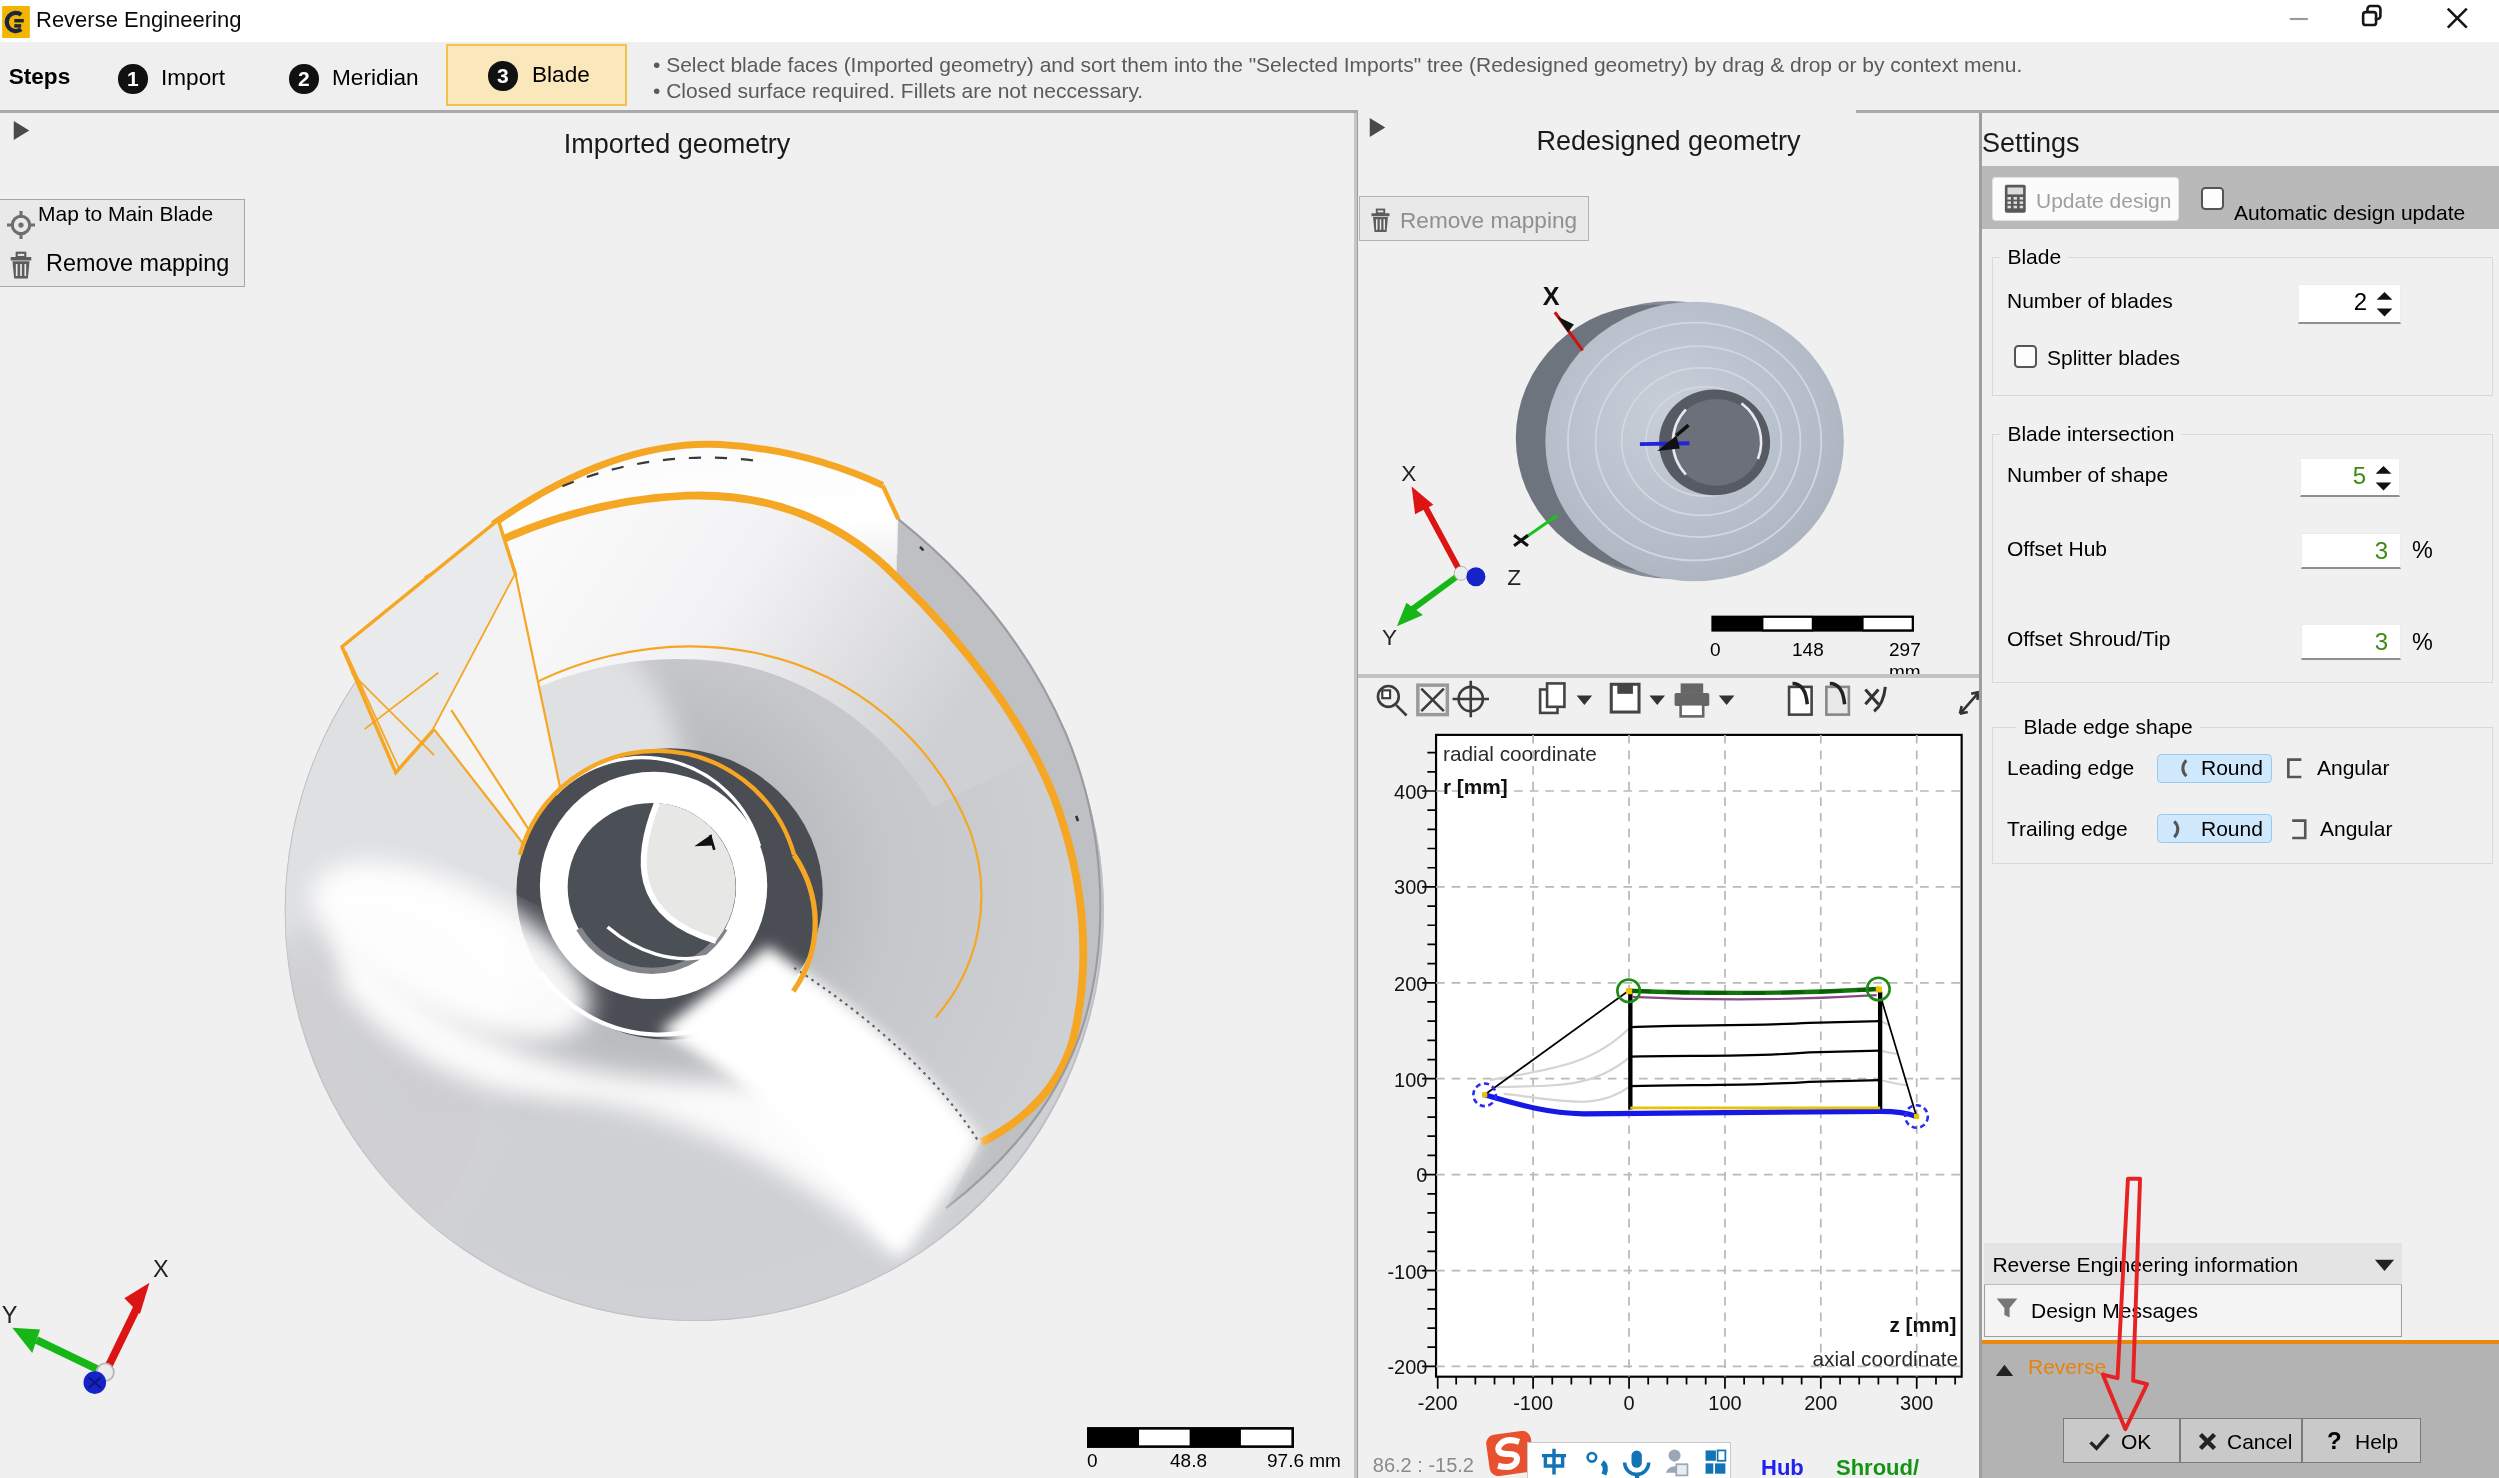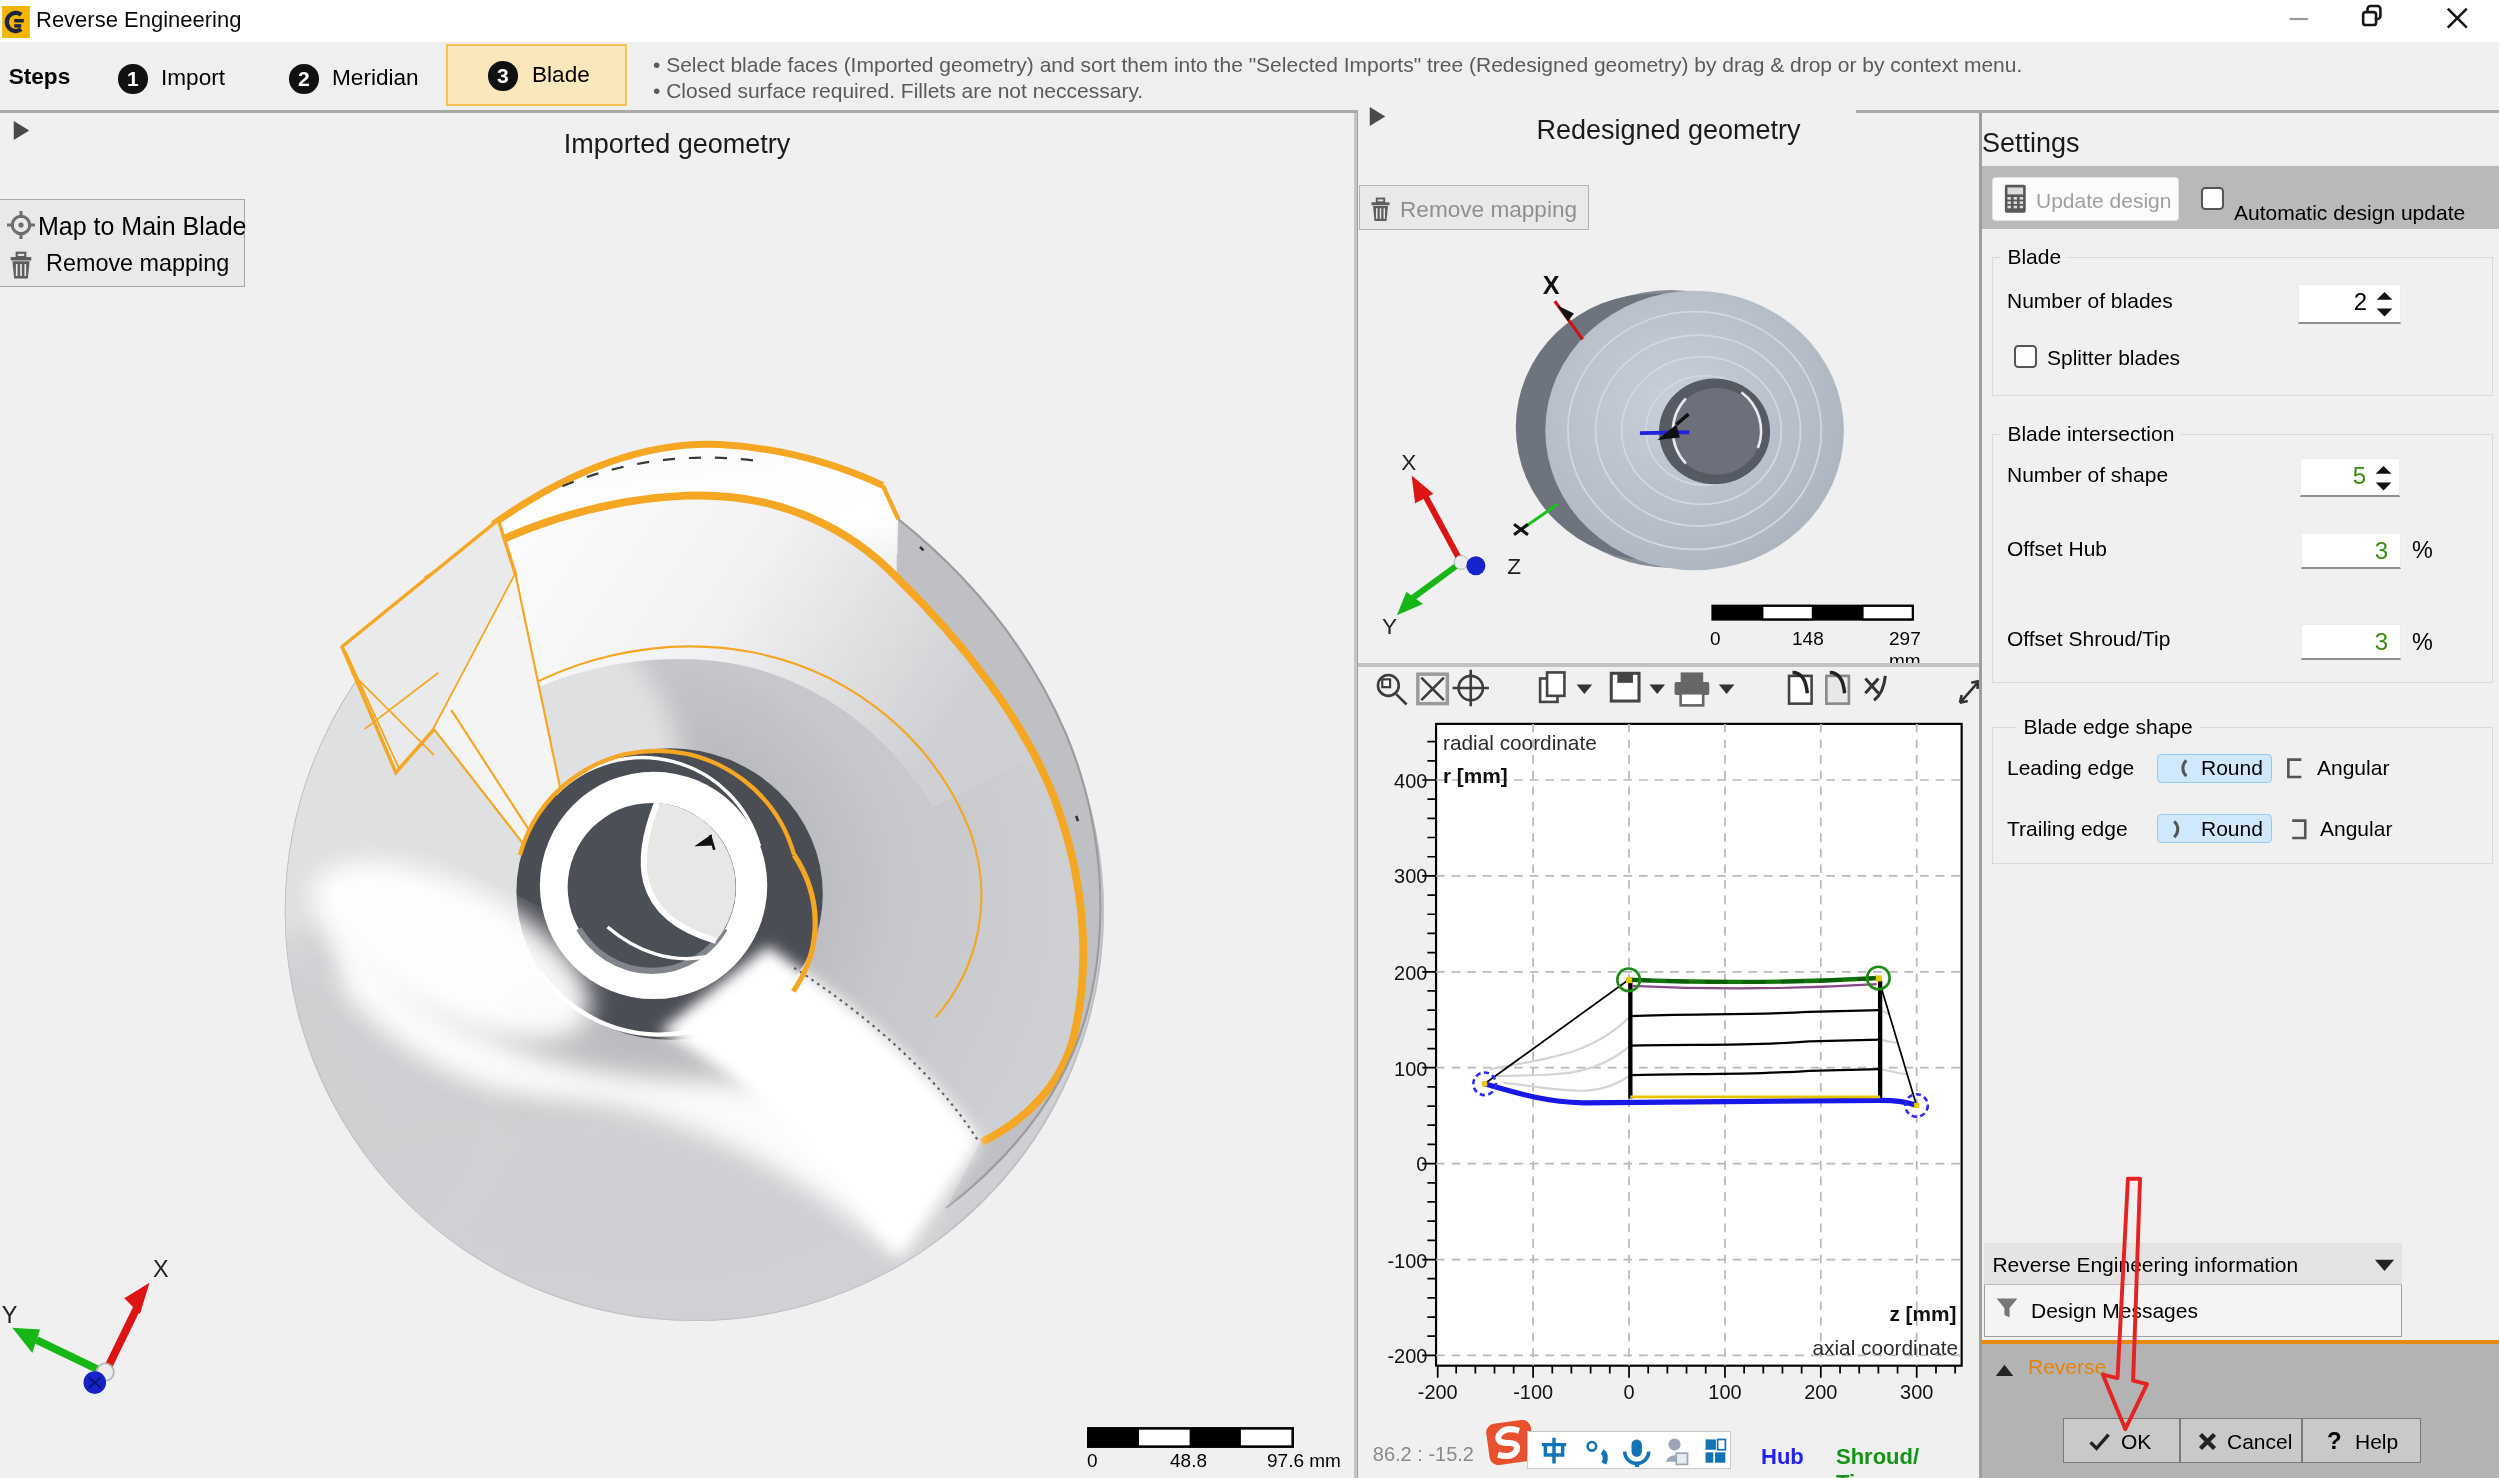--- a/index.html
+++ b/index.html
@@ -4,21 +4,21 @@
 <style>
 * { margin:0; padding:0; box-sizing:border-box; }
 html,body { width:2500px; height:1479px; overflow:hidden; background:#f0f0f0;
   font-family:"Liberation Sans", sans-serif; color:#000; }
 .abs { position:absolute; }
 #titlebar { position:absolute; left:0; top:0; width:2500px; height:42px; background:#ffffff; }
 #toolbar { position:absolute; left:0; top:42px; width:2500px; height:69px; background:#efefef; }
 #tbsep { position:absolute; left:0; top:110px; width:2500px; height:2.6px; background:#a9a9a9; }
 #leftpanel { position:absolute; left:0; top:113px; width:1354px; height:1008px; background:#f0f0f0; }
 #vdiv1 { position:absolute; left:1354px; top:113px; width:4.3px; height:1366px; background:#c6c6c6; border-right:0.9px solid #9e9e9e; }
-#midpanel { position:absolute; left:1358px; top:99px; width:498px; height:1366px; background:#f0f0f0; }
+#midpanel { position:absolute; left:1358px; top:110px; width:498px; height:1366px; background:#f0f0f0; }
 #vdiv2 { position:absolute; left:1979px; top:113px; width:2.6px; height:1366px; background:#9e9e9e; }
 #rightpanel { position:absolute; left:1982px; top:113px; width:517px; height:1366px; background:#f0f0f0; }
 .ptitle { font-size:27px; color:#1a1a1a; }
 </style>
 </head>
 <body>
 
 <div id="titlebar">
   <svg class="abs" style="left:1.7px;top:6px" width="28" height="32" viewBox="0 0 32 37">
     <rect width="32" height="37" fill="#f2b600"></rect>
@@ -158,21 +158,21 @@
     <path d="M 800,845 l 20,-14 l 1,13 z" fill="#111"></path>
     <path d="M 818,832 l 5,17" stroke="#111" stroke-width="3"></path>
   </svg>
 
   <div class="abs" style="left:0;top:86px;width:245px;height:88px;background:#e9e9e9;border:1.7px solid #a7a7a7;border-left:none;"></div>
   <svg class="abs" style="left:7px;top:98px" width="28" height="28" viewBox="0 0 32 32">
     <circle cx="16" cy="16" r="10" fill="none" stroke="#6e6e6e" stroke-width="3.5"></circle>
     <circle cx="16" cy="16" r="3" fill="#6e6e6e"></circle>
     <path d="M16,0 V8 M16,24 V32 M0,16 H8 M24,16 H32" stroke="#6e6e6e" stroke-width="3.5"></path>
   </svg>
-  <div class="abs" style="left:38px;top:99px;font-size:25px;">Map to Main Blade</div>
+  <div class="abs" style="left:38px;top:89px;font-size:21px;">Map to Main Blade</div>
   <svg class="abs" style="left:8.7px;top:137px" width="24" height="29.5" viewBox="0 0 28 34">
     <rect x="2" y="8" width="24" height="4" fill="#5d5d5d"></rect>
     <rect x="9" y="3" width="10" height="5" fill="none" stroke="#5d5d5d" stroke-width="2.5"></rect>
     <path d="M4,13 h20 l-2,20 h-16 z" fill="#5d5d5d"></path>
     <path d="M9,16 v14 M14,16 v14 M19,16 v14" stroke="#e9e9e9" stroke-width="2"></path>
   </svg>
   <div class="abs" style="left:46px;top:137px;font-size:23.4px;">Remove mapping</div>
 
   <svg class="abs" style="left:0px;top:1128px" width="200" height="238" viewBox="0 0 230 274">
     <line x1="121" y1="152" x2="158" y2="76" stroke="#dd1414" stroke-width="9"></line>

